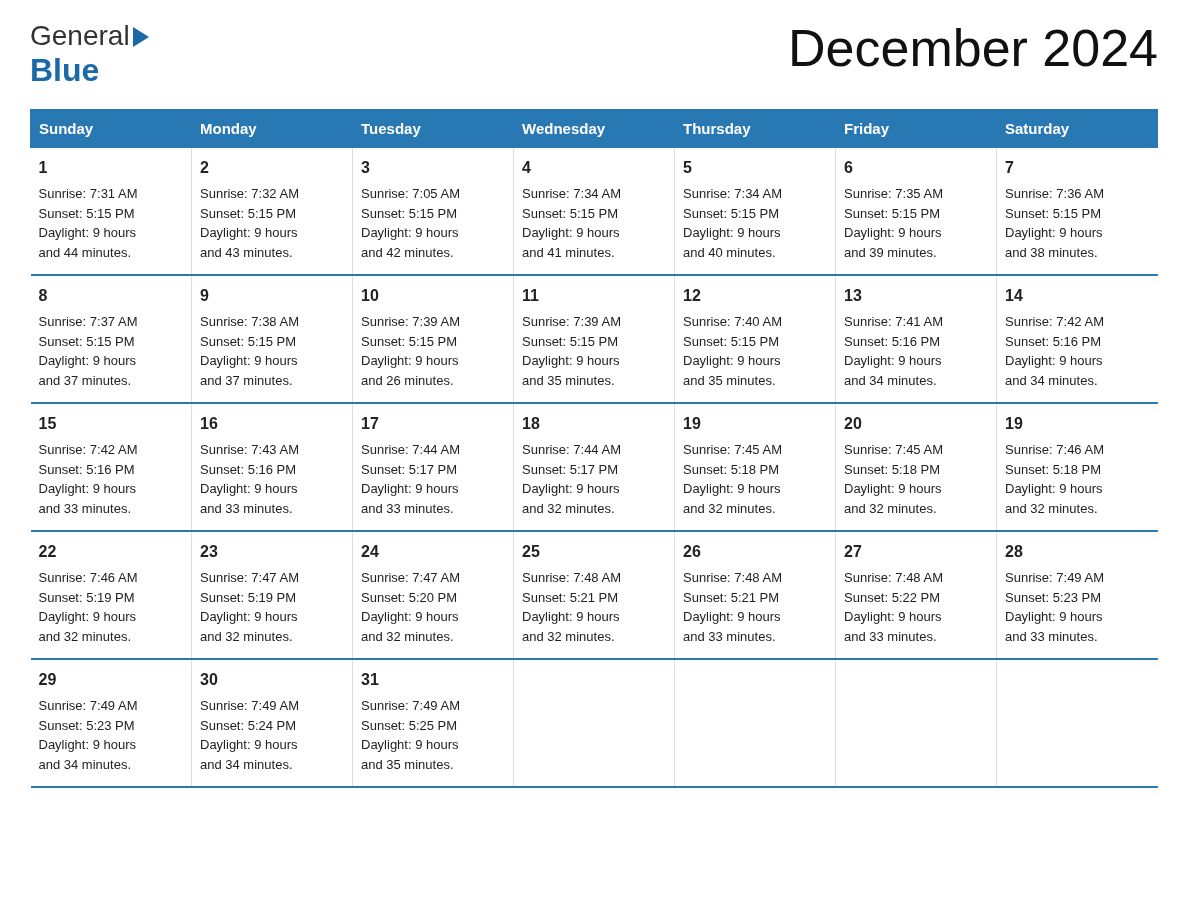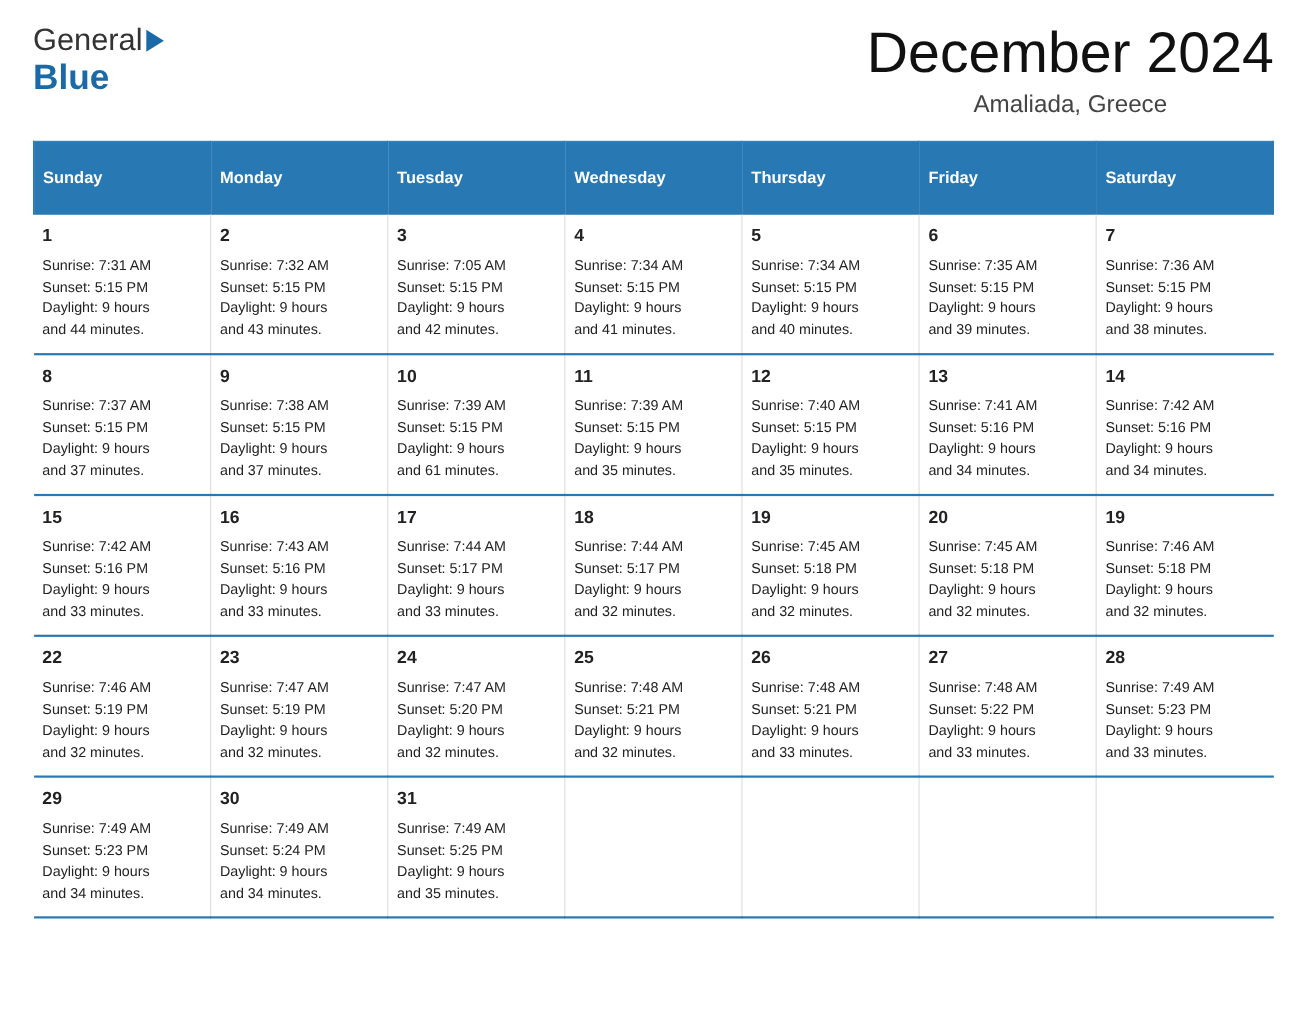--- a/index.html
+++ b/index.html
@@ -55,21 +55,21 @@
       border-collapse: collapse;
       table-layout: fixed;
     }
     thead tr {
       background-color: #2878b4;
     }
     thead th {
       color: #fff;
       font-size: 15px;
       font-weight: 600;
-      padding: 24px 8px;
+      padding: 10px 8px;
       text-align: left;
       border: 1px solid #2878b4;
     }
     tbody tr {
       border-bottom: 2px solid #2878b4;
     }
     tbody td {
       vertical-align: top;
       padding: 8px 8px 12px 8px;
       font-size: 13px;
@@ -111,21 +111,20 @@
         <span class="logo-text-general">General</span>
         <span class="logo-arrow"></span>
       </div>
       <div>
         <span class="logo-blue">Blue</span>
       </div>
     </div>
   </div>
   <div class="title-block">
     <h1>December 2024</h1>
-    <h2>Amaliada, Greece</h2>
   </div>
 </div>
 
 <table>
   <thead>
     <tr>
       <th>Sunday</th>
       <th>Monday</th>
       <th>Tuesday</th>
       <th>Wednesday</th>
@@ -199,21 +198,21 @@
         <span>Sunrise: 7:38 AM</span><br>
         <span>Sunset: 5:15 PM</span><br>
         <span>Daylight: 9 hours</span><br>
         <span>and 37 minutes.</span>
       </td>
         <td>
         <span class="day-number">10</span>
         <span>Sunrise: 7:39 AM</span><br>
         <span>Sunset: 5:15 PM</span><br>
         <span>Daylight: 9 hours</span><br>
-        <span>and 61 minutes.</span>
+        <span>and 26 minutes.</span>
       </td>
         <td>
         <span class="day-number">11</span>
         <span>Sunrise: 7:39 AM</span><br>
         <span>Sunset: 5:15 PM</span><br>
         <span>Daylight: 9 hours</span><br>
         <span>and 35 minutes.</span>
       </td>
         <td>
         <span class="day-number">12</span>

